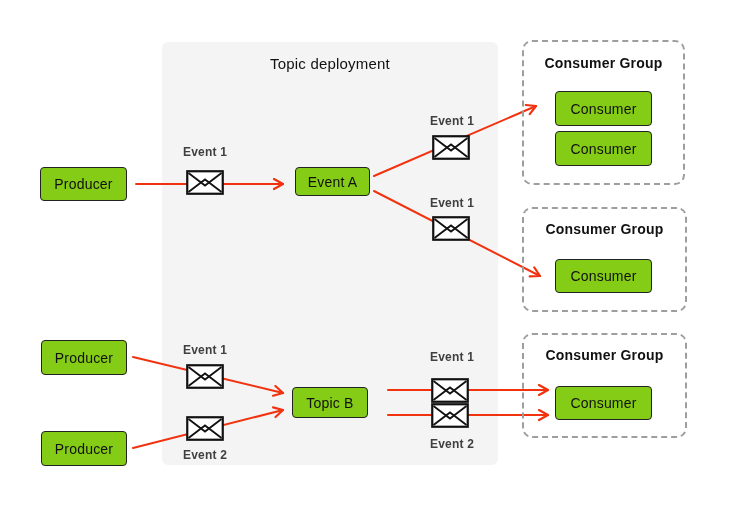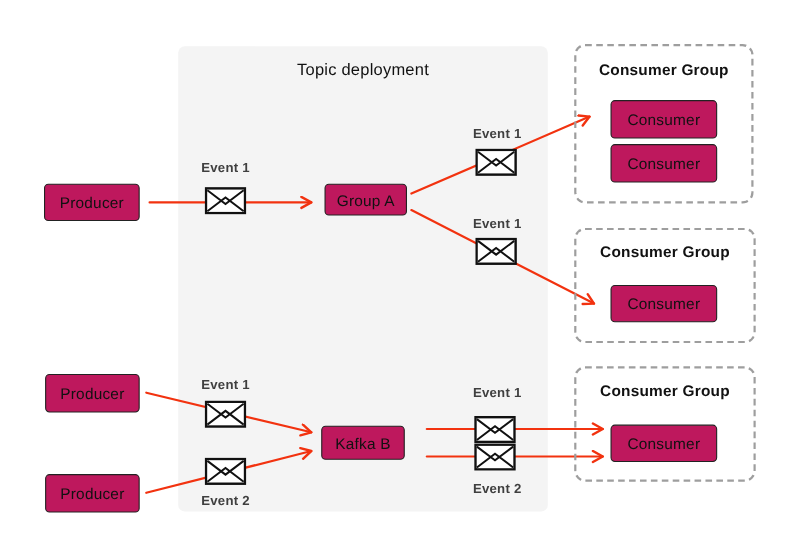--- a/index.html
+++ b/index.html
@@ -14,21 +14,21 @@
     position:absolute;left:162px;top:42px;width:336px;height:423px;
     background:#f4f4f4;border-radius:6px;
   }
   .panel-title{
     position:absolute;left:162px;top:55px;width:336px;
     text-align:center;font-size:15px;font-weight:500;color:#111;
     letter-spacing:.2px;
   }
 
   .node{
-    position:absolute;background:#be185d;border:1.5px solid #222;border-radius:4px;
+    position:absolute;background:#84cc16;border:1.5px solid #222;border-radius:4px;
     display:flex;align-items:center;justify-content:center;
     font-size:14px;font-weight:500;color:#111;box-sizing:border-box;
     letter-spacing:.2px;
   }
 
   .group{
     position:absolute;border:2px dashed #9e9e9e;border-radius:10px;
     box-sizing:border-box;background:transparent;
   }
   .group-title{
@@ -67,22 +67,22 @@
       <path d="M133 448 L283 410" marker-end="url(#chev)"></path>
       <path d="M388 390 L548 390" marker-end="url(#chev)"></path>
       <path d="M388 415 L548 415" marker-end="url(#chev)"></path>
     </g>
   </svg>
 
   <div class="node" style="left:40px;top:167px;width:87px;height:34px;">Producer</div>
   <div class="node" style="left:41px;top:340px;width:86px;height:35px;">Producer</div>
   <div class="node" style="left:41px;top:431px;width:86px;height:35px;">Producer</div>
 
-  <div class="node" style="left:295px;top:167px;width:75px;height:29px;">Group A</div>
-  <div class="node" style="left:292px;top:387px;width:76px;height:31px;">Kafka B</div>
+  <div class="node" style="left:295px;top:167px;width:75px;height:29px;">Event A</div>
+  <div class="node" style="left:292px;top:387px;width:76px;height:31px;">Topic B</div>
 
   <div class="group" style="left:522px;top:40px;width:163px;height:145px;"></div>
   <div class="group-title" style="left:522px;top:55px;width:163px;">Consumer Group</div>
   <div class="node" style="left:555px;top:91px;width:97px;height:35px;">Consumer</div>
   <div class="node" style="left:555px;top:131px;width:97px;height:35px;">Consumer</div>
 
   <div class="group" style="left:522px;top:207px;width:165px;height:105px;"></div>
   <div class="group-title" style="left:522px;top:221px;width:165px;">Consumer Group</div>
   <div class="node" style="left:555px;top:259px;width:97px;height:34px;">Consumer</div>
 

